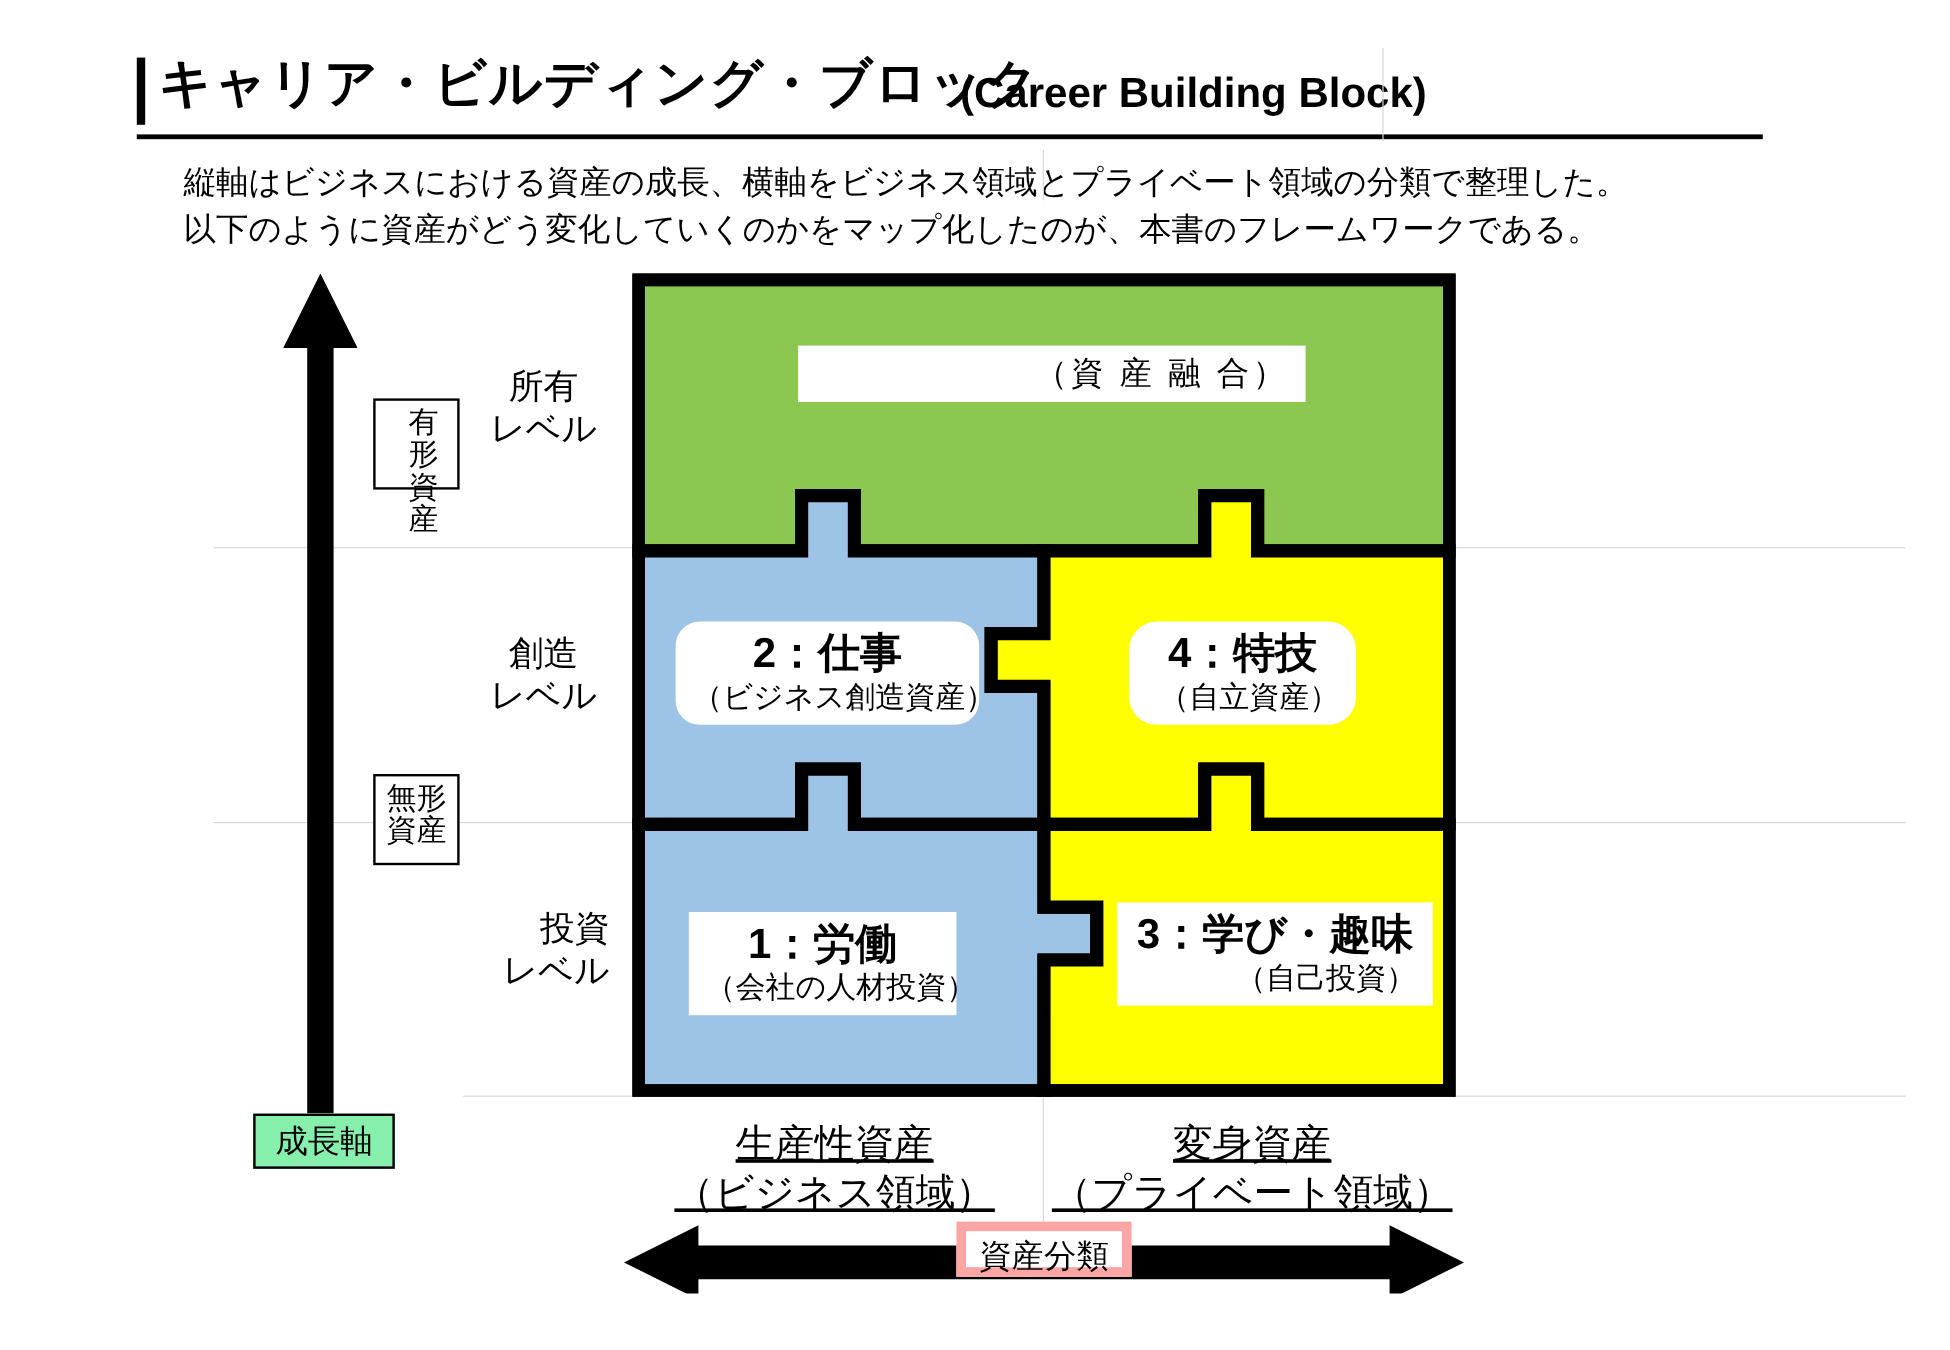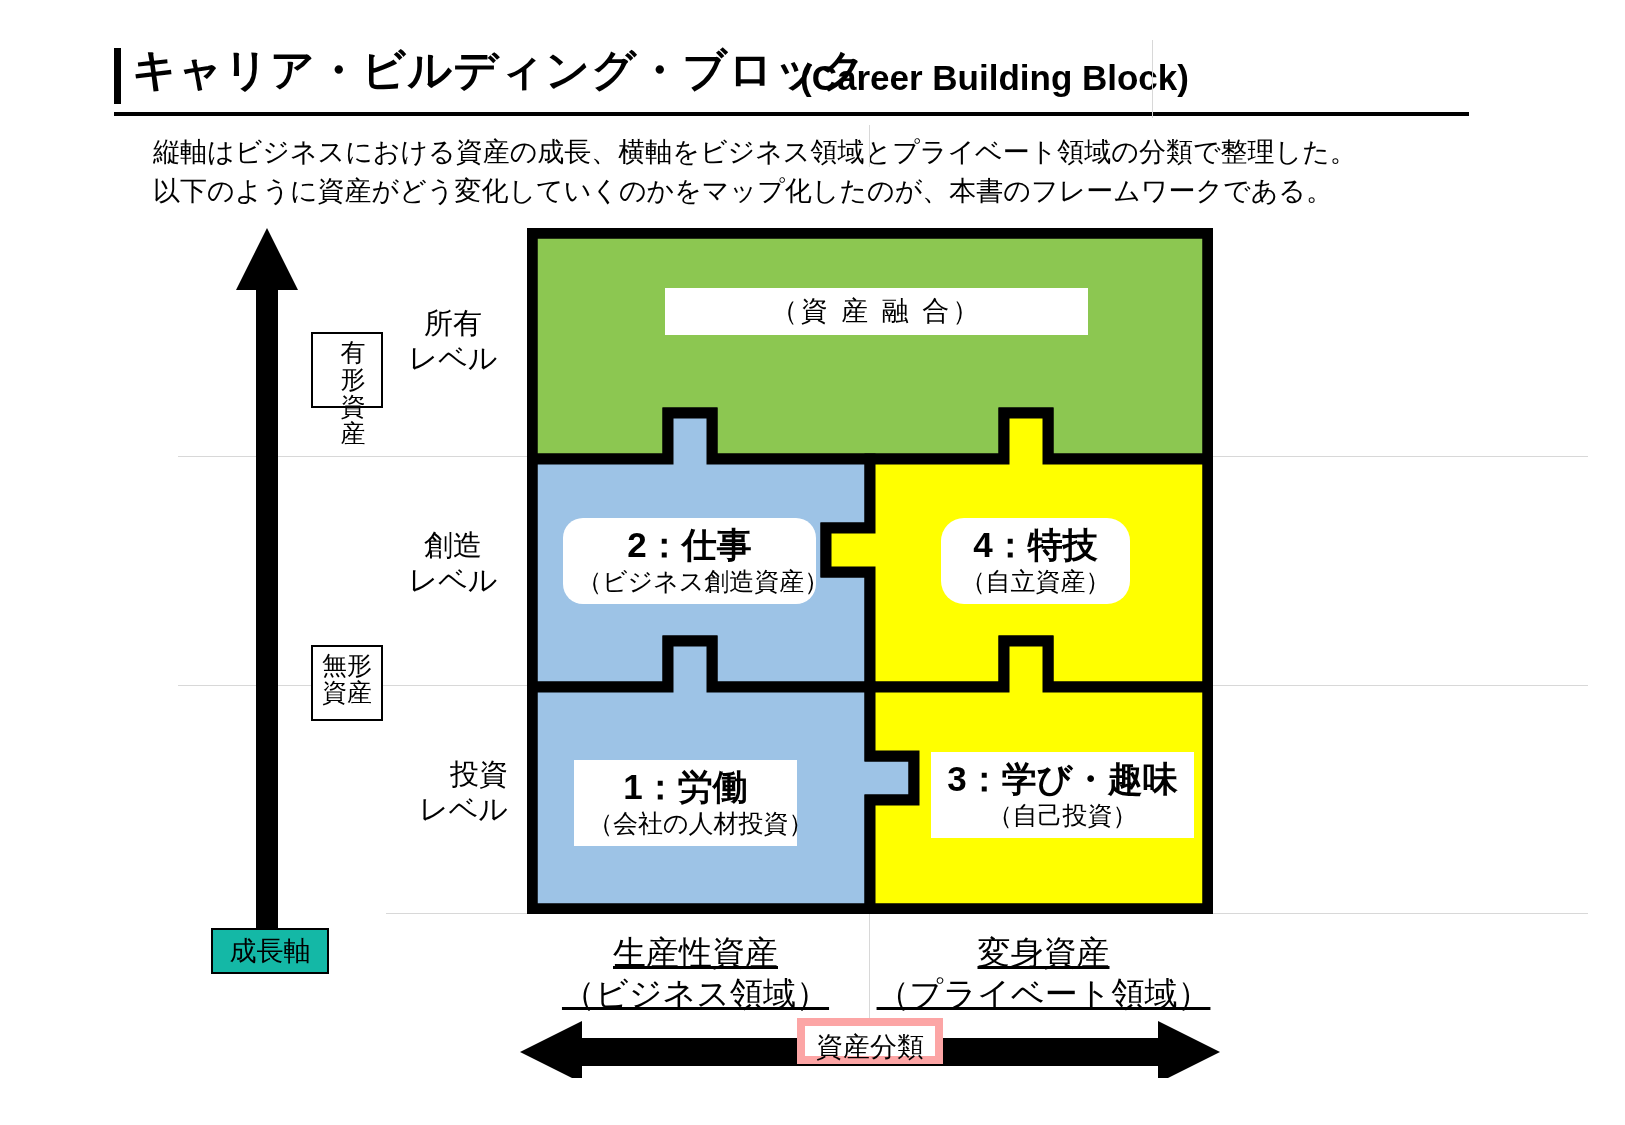--- a/index.html
+++ b/index.html
@@ -120,20 +120,21 @@
     font-size: 35px;
     font-weight: bold;
     white-space: nowrap;
     line-height: 1.18;
   }
   .plate .sub {
     font-size: 25px;
     white-space: nowrap;
     line-height: 1.2;
     margin-top: 1px;
+    text-align: right;
   }
   .plate.big .main { font-size: 38px; }
   .plate.big .sub  { font-size: 27px; letter-spacing: 3px; }
 
   
   .col-label {
     position: absolute;
     text-align: center;
     font-size: 33px;
     line-height: 1.25;
@@ -156,21 +157,21 @@
     font-size: 27px;
     text-align: center;
     line-height: 42px;
     box-sizing: border-box;
   }
   #vaxis-label {
     position: absolute;
     left: 211px; top: 928px;
     width: 118px; height: 46px;
     border: 2px solid #000;
-    background: #14b8a6;
+    background: #86efac;
     font-size: 27px;
     text-align: center;
     line-height: 42px;
     box-sizing: border-box;
   }
 </style>
 </head>
 <body>
 
 <div id="header">

